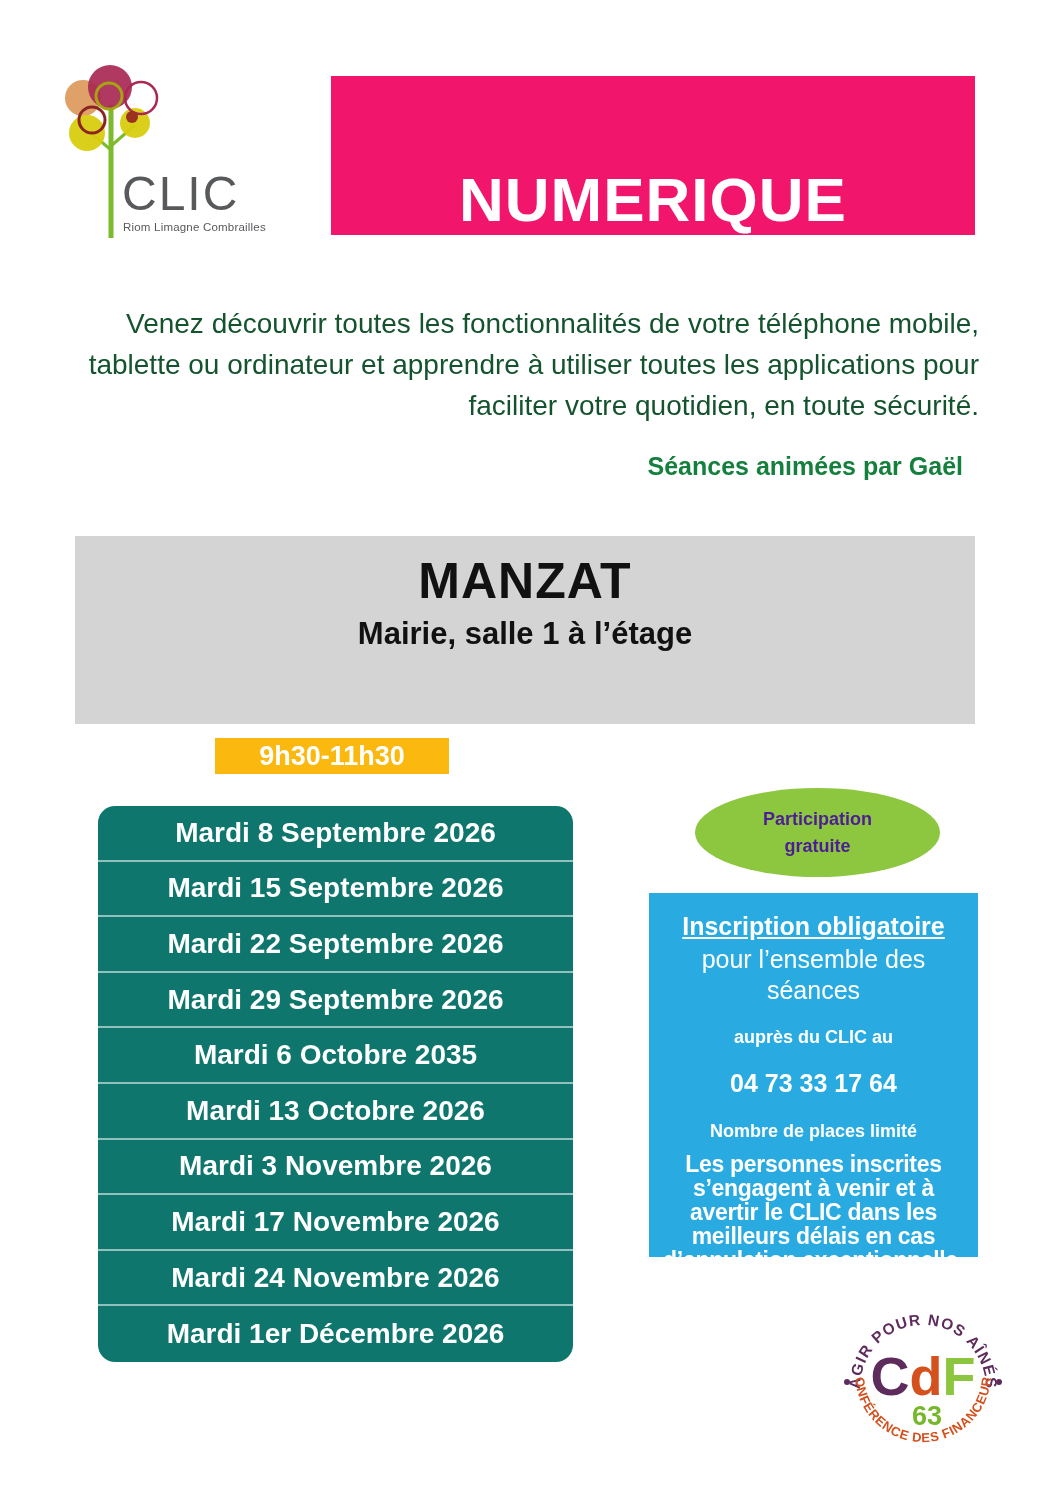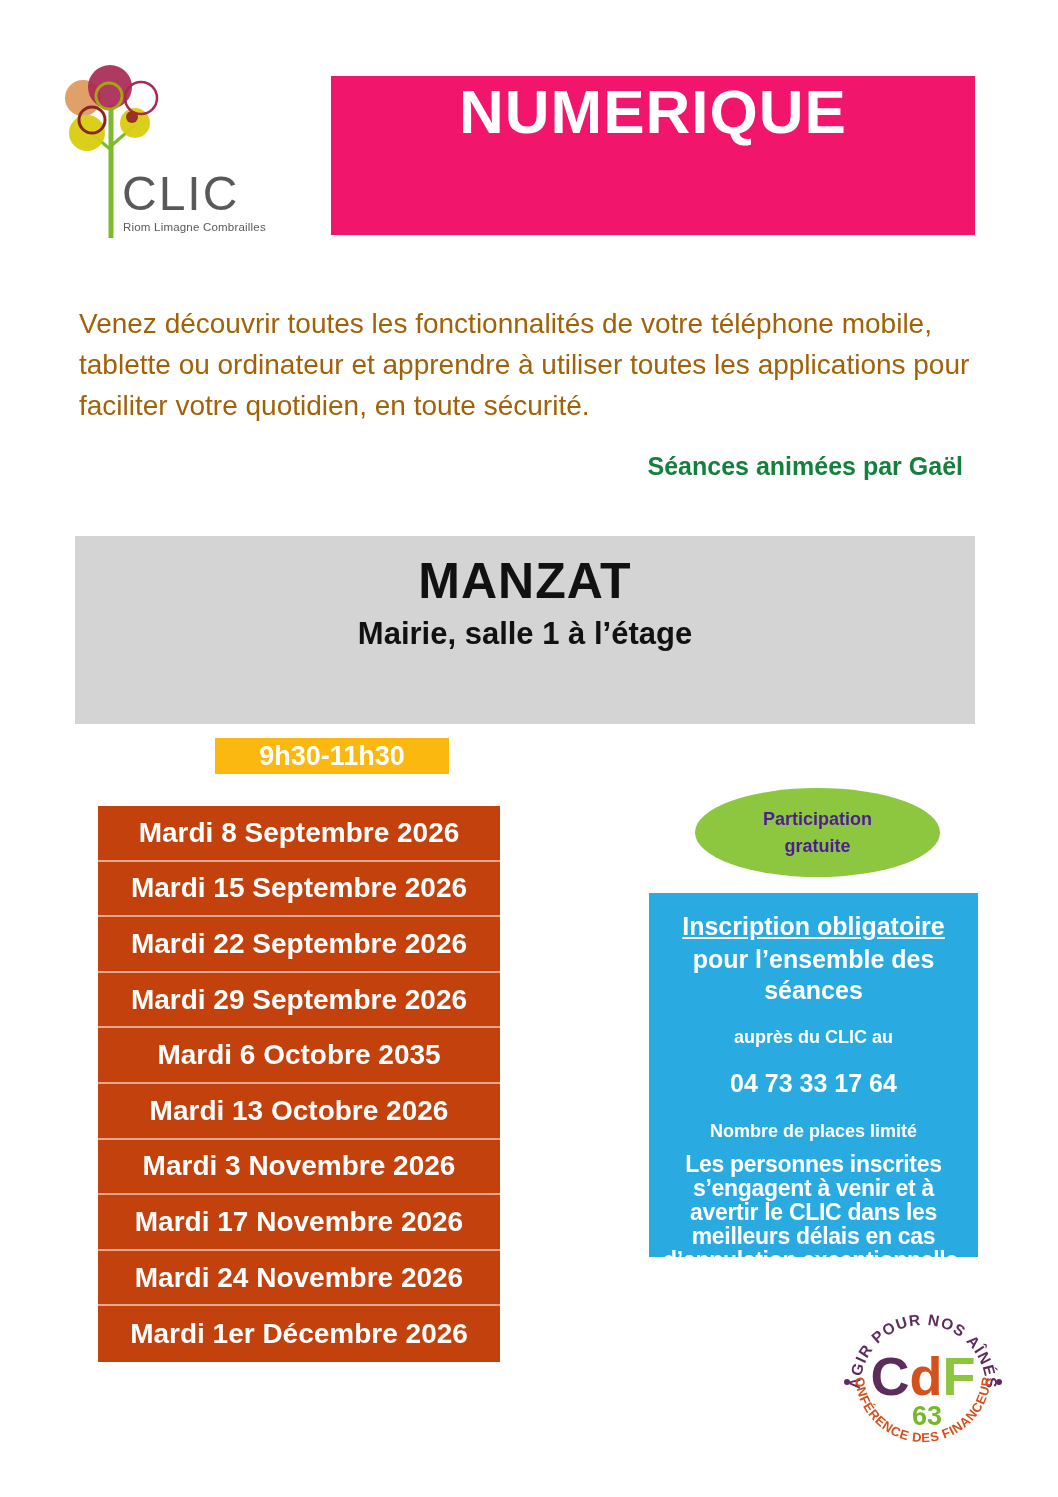--- a/index.html
+++ b/index.html
@@ -14,30 +14,30 @@
     overflow: hidden;
   }
 
   
   .clic-logo { position: absolute; left: 40px; top: 50px; width: 230px; height: 200px; }
 
   
   .numerique-banner {
     position: absolute; left: 331px; top: 76px; width: 644px; height: 159px;
     background: #F1156B;
-    display: flex; align-items: flex-start; justify-content: center;
+    display: flex; align-items: flex-end; justify-content: center;
   }
   .numerique-banner .title {
     color: #ffffff; font-weight: bold; font-size: 62px; letter-spacing: 1px;
   }
 
   
   .intro {
     position: absolute; left: 79px; top: 303px; width: 900px;
-    text-align: left; font-size: 28px; line-height: 41px; color: #a16207;
+    text-align: right; font-size: 28px; line-height: 41px; color: #14532d;
   }
   .animator {
     position: absolute; top: 452px; right: 95px;
     font-size: 25px; font-weight: bold; color: #15803d;
   }
 
   
   .location {
     position: absolute; left: 75px; top: 536px; width: 900px; height: 188px;
     background: #D4D4D4; text-align: center; padding-top: 16px;
@@ -47,22 +47,23 @@
 
   
   .time-badge {
     position: absolute; left: 215px; top: 738px; width: 234px; height: 36px;
     background: #FBB80F; color: #ffffff; font-size: 27px; font-weight: bold;
     display: flex; align-items: center; justify-content: center;
   }
 
   
   .dates {
-    position: absolute; left: 98px; top: 806px; width: 402px;
-    background: #c2410c;
+    position: absolute; left: 98px; top: 806px; width: 475px;
+    background: #0f766e;
+    border-radius: 17px;
   }
   .date-row {
     height: 55.6px;
     border-bottom: 2px solid rgba(255,255,255,0.55);
     color: #ffffff; font-weight: bold; font-size: 28px;
     display: flex; align-items: center; justify-content: center;
   }
   .date-row:last-child { border-bottom: none; }
 
   
@@ -74,21 +75,21 @@
     font-size: 18px; line-height: 27px; padding: 0 40px;
   }
 
   
   .registration {
     position: absolute; left: 649px; top: 893px; width: 329px; height: 364px;
     background: #29ABE2; color: #ffffff; text-align: center;
     padding: 14px 12px;
   }
   .reg-title  { font-size: 25px; font-weight: bold; text-decoration: underline; margin-top: 5px; }
-  .reg-scope  { font-size: 25px; font-weight: bold; line-height: 31px; width: 255px; margin: 3px auto 0; }
+  .reg-scope  { font-size: 25px; font-weight: normal; line-height: 31px; width: 255px; margin: 3px auto 0; }
   .reg-contact{ font-size: 18px; font-weight: bold; margin-top: 21px; }
   .reg-phone  { font-size: 25px; font-weight: bold; margin-top: 21px; }
   .reg-note1  { font-size: 18px; font-weight: bold; margin-top: 23px; }
   .reg-note2  { font-size: 23px; font-weight: bold; line-height: 24px; margin-top: 10px; letter-spacing: -0.3px; }
 
   
   .cdf-logo { position: absolute; left: 835px; top: 1292px; width: 176px; height: 176px; }
 </style>
 </head>
 <body>

